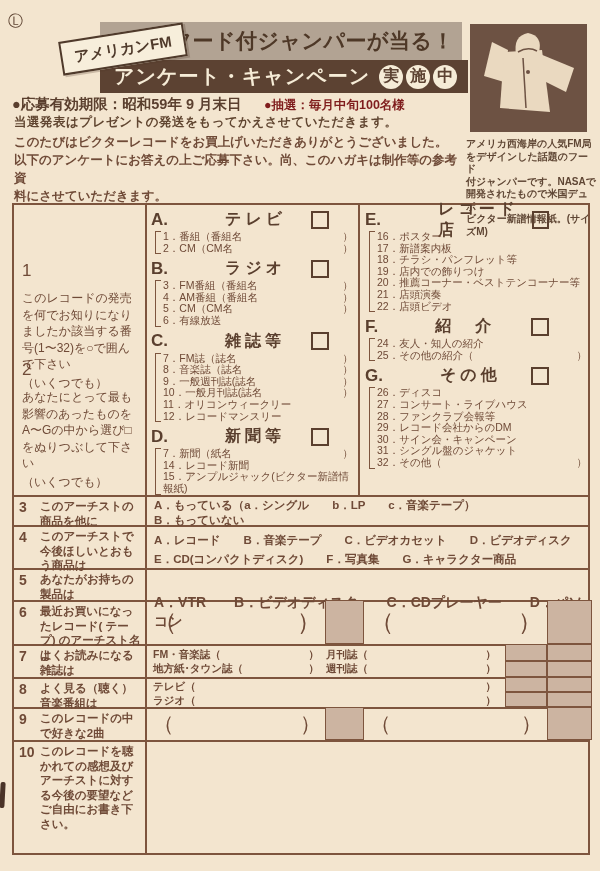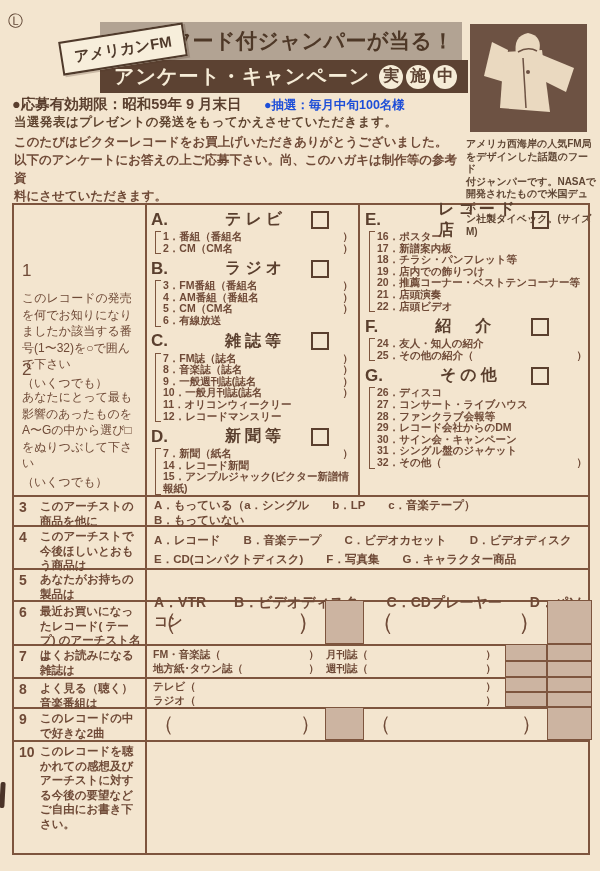--- a/index.html
+++ b/index.html
@@ -15,21 +15,21 @@
          display:flex;align-items:center;justify-content:flex-end;padding-right:8px;box-sizing:border-box;
          font-size:21px;font-weight:bold;color:#4e3827;letter-spacing:.5px;}
   .band2{position:absolute;left:100px;top:60px;width:368px;height:33px;background:#5c4232;
          display:flex;align-items:center;padding-left:14px;box-sizing:border-box;
          font-size:20px;font-weight:bold;color:#f6ecd7;letter-spacing:1px;}
   .cbadges{display:flex;gap:3px;margin-left:9px;}
   .cbadge{width:24px;height:24px;border-radius:50%;background:#f6ecd7;color:#5c4232;
           display:flex;align-items:center;justify-content:center;font-size:16px;font-weight:bold;letter-spacing:0;}
   .bullets{position:absolute;left:12px;top:95px;white-space:nowrap;}
   .b1{font-size:14.5px;font-weight:bold;color:#5a3f2e;}
-  .b2{font-size:12.5px;font-weight:bold;color:#1d4ed8;margin-left:18px;}
+  .b2{font-size:12.5px;font-weight:bold;color:#7f1d1d;margin-left:18px;}
   .notice{position:absolute;left:14px;top:114px;font-size:12.5px;font-weight:bold;color:#604530;letter-spacing:.5px;}
   .intro{position:absolute;left:14px;top:133px;width:452px;font-size:12.5px;line-height:18px;
          font-weight:bold;color:#6f4a37;}
   
   .jacket{position:absolute;left:470px;top:24px;width:117px;height:108px;background:#6d5243;}
   .caption{position:absolute;left:466px;top:138px;width:132px;font-size:10px;line-height:12.5px;
            font-weight:bold;color:#5f4634;}
   
   .tbl{position:absolute;left:12px;top:203px;width:578px;height:652px;border:2px solid #7d553e;box-sizing:border-box;}
   .hl{position:absolute;left:0;width:574px;height:1.5px;background:#7d553e;}
@@ -42,21 +42,21 @@
   .col-mid{left:137px;width:202px;}
   .col-right{left:351px;width:222px;}
   .sec-h{display:flex;align-items:center;height:19px;margin-bottom:1px;font-weight:bold;color:#5a3f2e;}
   .sl{font-size:17px;margin-right:9px;}
   .st{font-size:16px;letter-spacing:4px;margin-left:48px;}
   .chk{width:14px;height:14px;border:2px solid #5a3f2e;margin-left:auto;margin-right:24px;}
   .col-right .chk{margin-right:38px;}
   .grp{position:relative;margin:1px 0 4px 4px;padding:1px 0 1px 8px;}
   .grp::before{content:"";position:absolute;left:0;top:1px;bottom:1px;width:5px;
                border:1.5px solid #7d553e;border-right:none;}
-  .it{display:flex;font-size:10.5px;line-height:11.6px;color:#6f4a37;font-weight:bold;}
+  .it{display:flex;font-size:10.5px;line-height:11.6px;color:#6f4a37;font-weight:normal;}
   .it .cl{margin-left:auto;padding-left:4px;}
   .rl{position:absolute;display:flex;color:#6f4a37;}
   .rn{width:21px;font-size:14px;font-weight:bold;flex:none;}
   .rt{font-size:11.5px;line-height:14.5px;font-weight:bold;}
   .rline{position:absolute;font-size:12px;line-height:19px;color:#6f4a37;font-weight:bold;}
   .shade{position:absolute;background:#ccb4a1;border:1px solid #7d553e;box-sizing:border-box;}
   .bigfield{position:absolute;display:flex;justify-content:space-between;align-items:center;
             color:#6f4a37;font-size:24px;font-weight:normal;}
   .pf{position:absolute;display:flex;font-size:10.5px;font-weight:bold;color:#6f4a37;}
   .pf .cl{margin-left:auto;}
@@ -100,21 +100,21 @@
       <line x1="53" y1="34" x2="56" y2="84" stroke="#6d5243" stroke-width="1.5"></line>
       <path d="M48 28 Q58 22 67 27" fill="none" stroke="#6d5243" stroke-width="1.5"></path>
       <circle cx="58" cy="48" r="2" fill="#6d5243"></circle>
     </svg>
   </div>
   <div class="caption">
     <div>アメリカ西海岸の人気FM局</div>
     <div>をデザインした話題のフード</div>
     <div>付ジャンパーです。NASAで</div>
     <div>開発されたもので米国デュポ</div>
-    <div>ン社製タイベック。(サイズM)</div>
+    <div>ビクター新譜情報紙。(サイズM)</div>
   </div>
 
   <div class="tbl">
 
     <div class="vl" style="left:131px;height:648px;"></div>
     <div class="vl" style="left:344px;height:290px;"></div>
     <div class="hl" style="top:290px;"></div>
     <div class="hl" style="top:320px;"></div>
     <div class="hl" style="top:363px;"></div>
     <div class="hl" style="top:395px;"></div>

